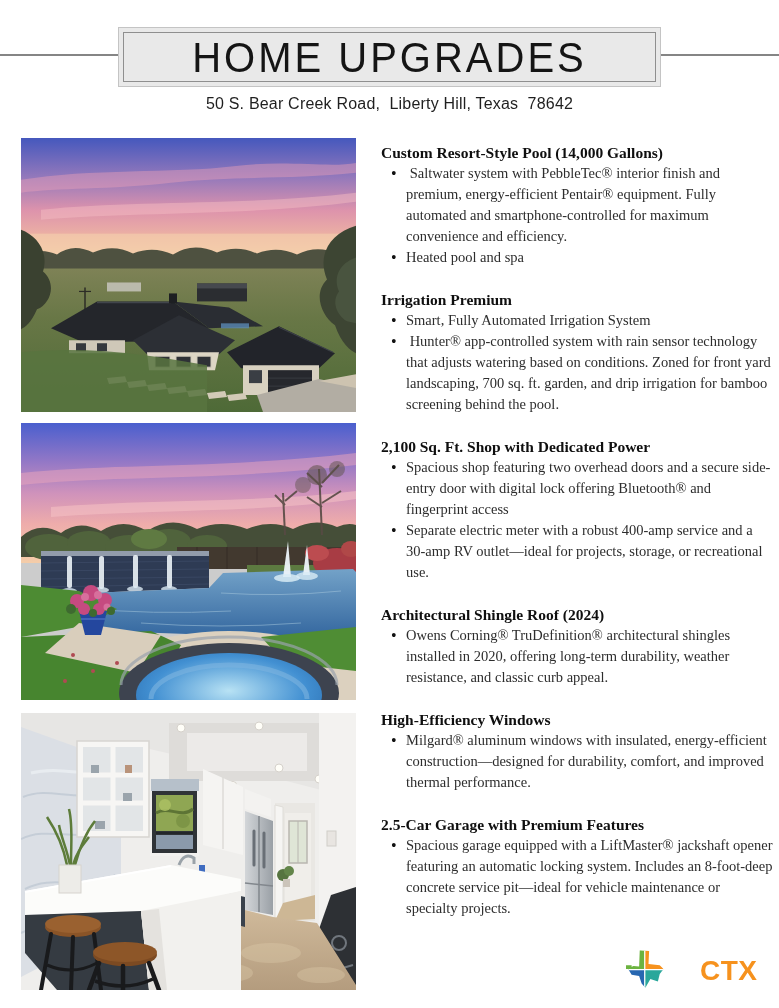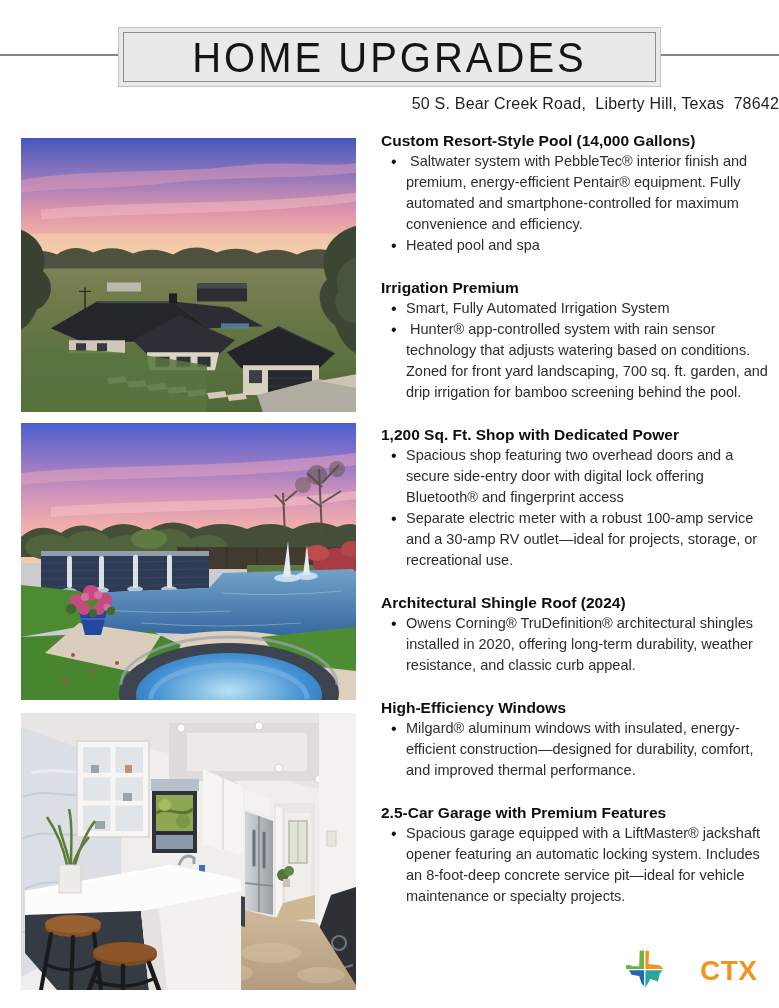--- a/index.html
+++ b/index.html
@@ -6,31 +6,31 @@
   .page{position:relative;width:779px;height:1008px;background:#fff;overflow:hidden;
         font-family:"Liberation Sans",sans-serif;color:#2d2d2d;}
   
   .header-rule{position:absolute;left:0;top:54px;width:779px;height:2px;background:#858585;}
   .title-banner{position:absolute;left:118px;top:27px;width:543px;height:60px;
         background:#e9e9e9;border:1px solid #c4c4c4;box-sizing:border-box;}
   .title-banner-inner{position:absolute;inset:4px;border:1.5px solid #8f8f8f;
         display:flex;align-items:center;justify-content:center;}
   .page-title{font-family:"Liberation Sans",sans-serif;font-weight:300;font-size:40px;
         letter-spacing:3px;color:#151515;white-space:nowrap;transform:scaleY(1.05);}
-  .address{position:absolute;left:0;top:95px;width:779px;text-align:right;
+  .address{position:absolute;left:0;top:95px;width:779px;text-align:center;
         font-size:16px;color:#1f1f1f;white-space:pre;letter-spacing:.2px;}
   
   .photo{position:absolute;left:21px;width:335px;overflow:hidden;background:#ccc;}
   .photo svg{display:block;}
   #photo1{top:138px;height:274px;}
   #photo2{top:423px;height:277px;}
   #photo3{top:713px;height:277px;}
   
   .features{position:absolute;left:381px;top:130px;width:392px;}
-  .feature-section{margin:0 0 21px 0;}
+  .feature-section{margin:12px 0 21px 0;font-family:Liberation Serif, serif;}
   .feature-section h3{margin:0;font-size:15.5px;line-height:21px;font-weight:700;color:#0f0f0f;}
   .feature-section ul{margin:0;padding:0;list-style:none;}
   .feature-section li{position:relative;padding-left:25px;font-size:14.5px;line-height:21px;
         color:#2d2d2d;white-space:pre-wrap;}
   .feature-section li::before{content:"\2022";position:absolute;left:10px;top:0;
         font-size:16px;color:#111;}
   
   .mls-logo{position:absolute;left:626px;top:948px;display:flex;align-items:center;}
   .mls-logo .word{font-weight:700;font-size:28px;letter-spacing:.5px;line-height:44px;margin-left:32px;}
   .word-ctx{color:#f6921e;}
@@ -376,24 +376,24 @@
       </ul>
     </div>
     <div class="feature-section">
       <h3>Irrigation Premium</h3>
       <ul>
         <li>Smart, Fully Automated Irrigation System</li>
         <li> Hunter® app-controlled system with rain sensor technology that adjusts watering based on conditions. Zoned for front yard landscaping, 700 sq. ft. garden, and drip irrigation for bamboo screening behind the pool.</li>
       </ul>
     </div>
     <div class="feature-section">
-      <h3>1,200 Sq. Ft. Shop with Dedicated Power</h3>
+      <h3>2,100 Sq. Ft. Shop with Dedicated Power</h3>
       <ul>
         <li>Spacious shop featuring two overhead doors and a secure side-entry door with digital lock offering Bluetooth® and fingerprint access</li>
-        <li>Separate electric meter with a robust 100-amp service and a 30-amp RV outlet—ideal for projects, storage, or recreational use.</li>
+        <li>Separate electric meter with a robust 400-amp service and a 30-amp RV outlet—ideal for projects, storage, or recreational use.</li>
       </ul>
     </div>
     <div class="feature-section">
       <h3>Architectural Shingle Roof (2024)</h3>
       <ul>
         <li>Owens Corning® TruDefinition® architectural shingles installed in 2020, offering long-term durability, weather resistance, and classic curb appeal.</li>
       </ul>
     </div>
     <div class="feature-section">
       <h3>High-Efficiency Windows</h3>

